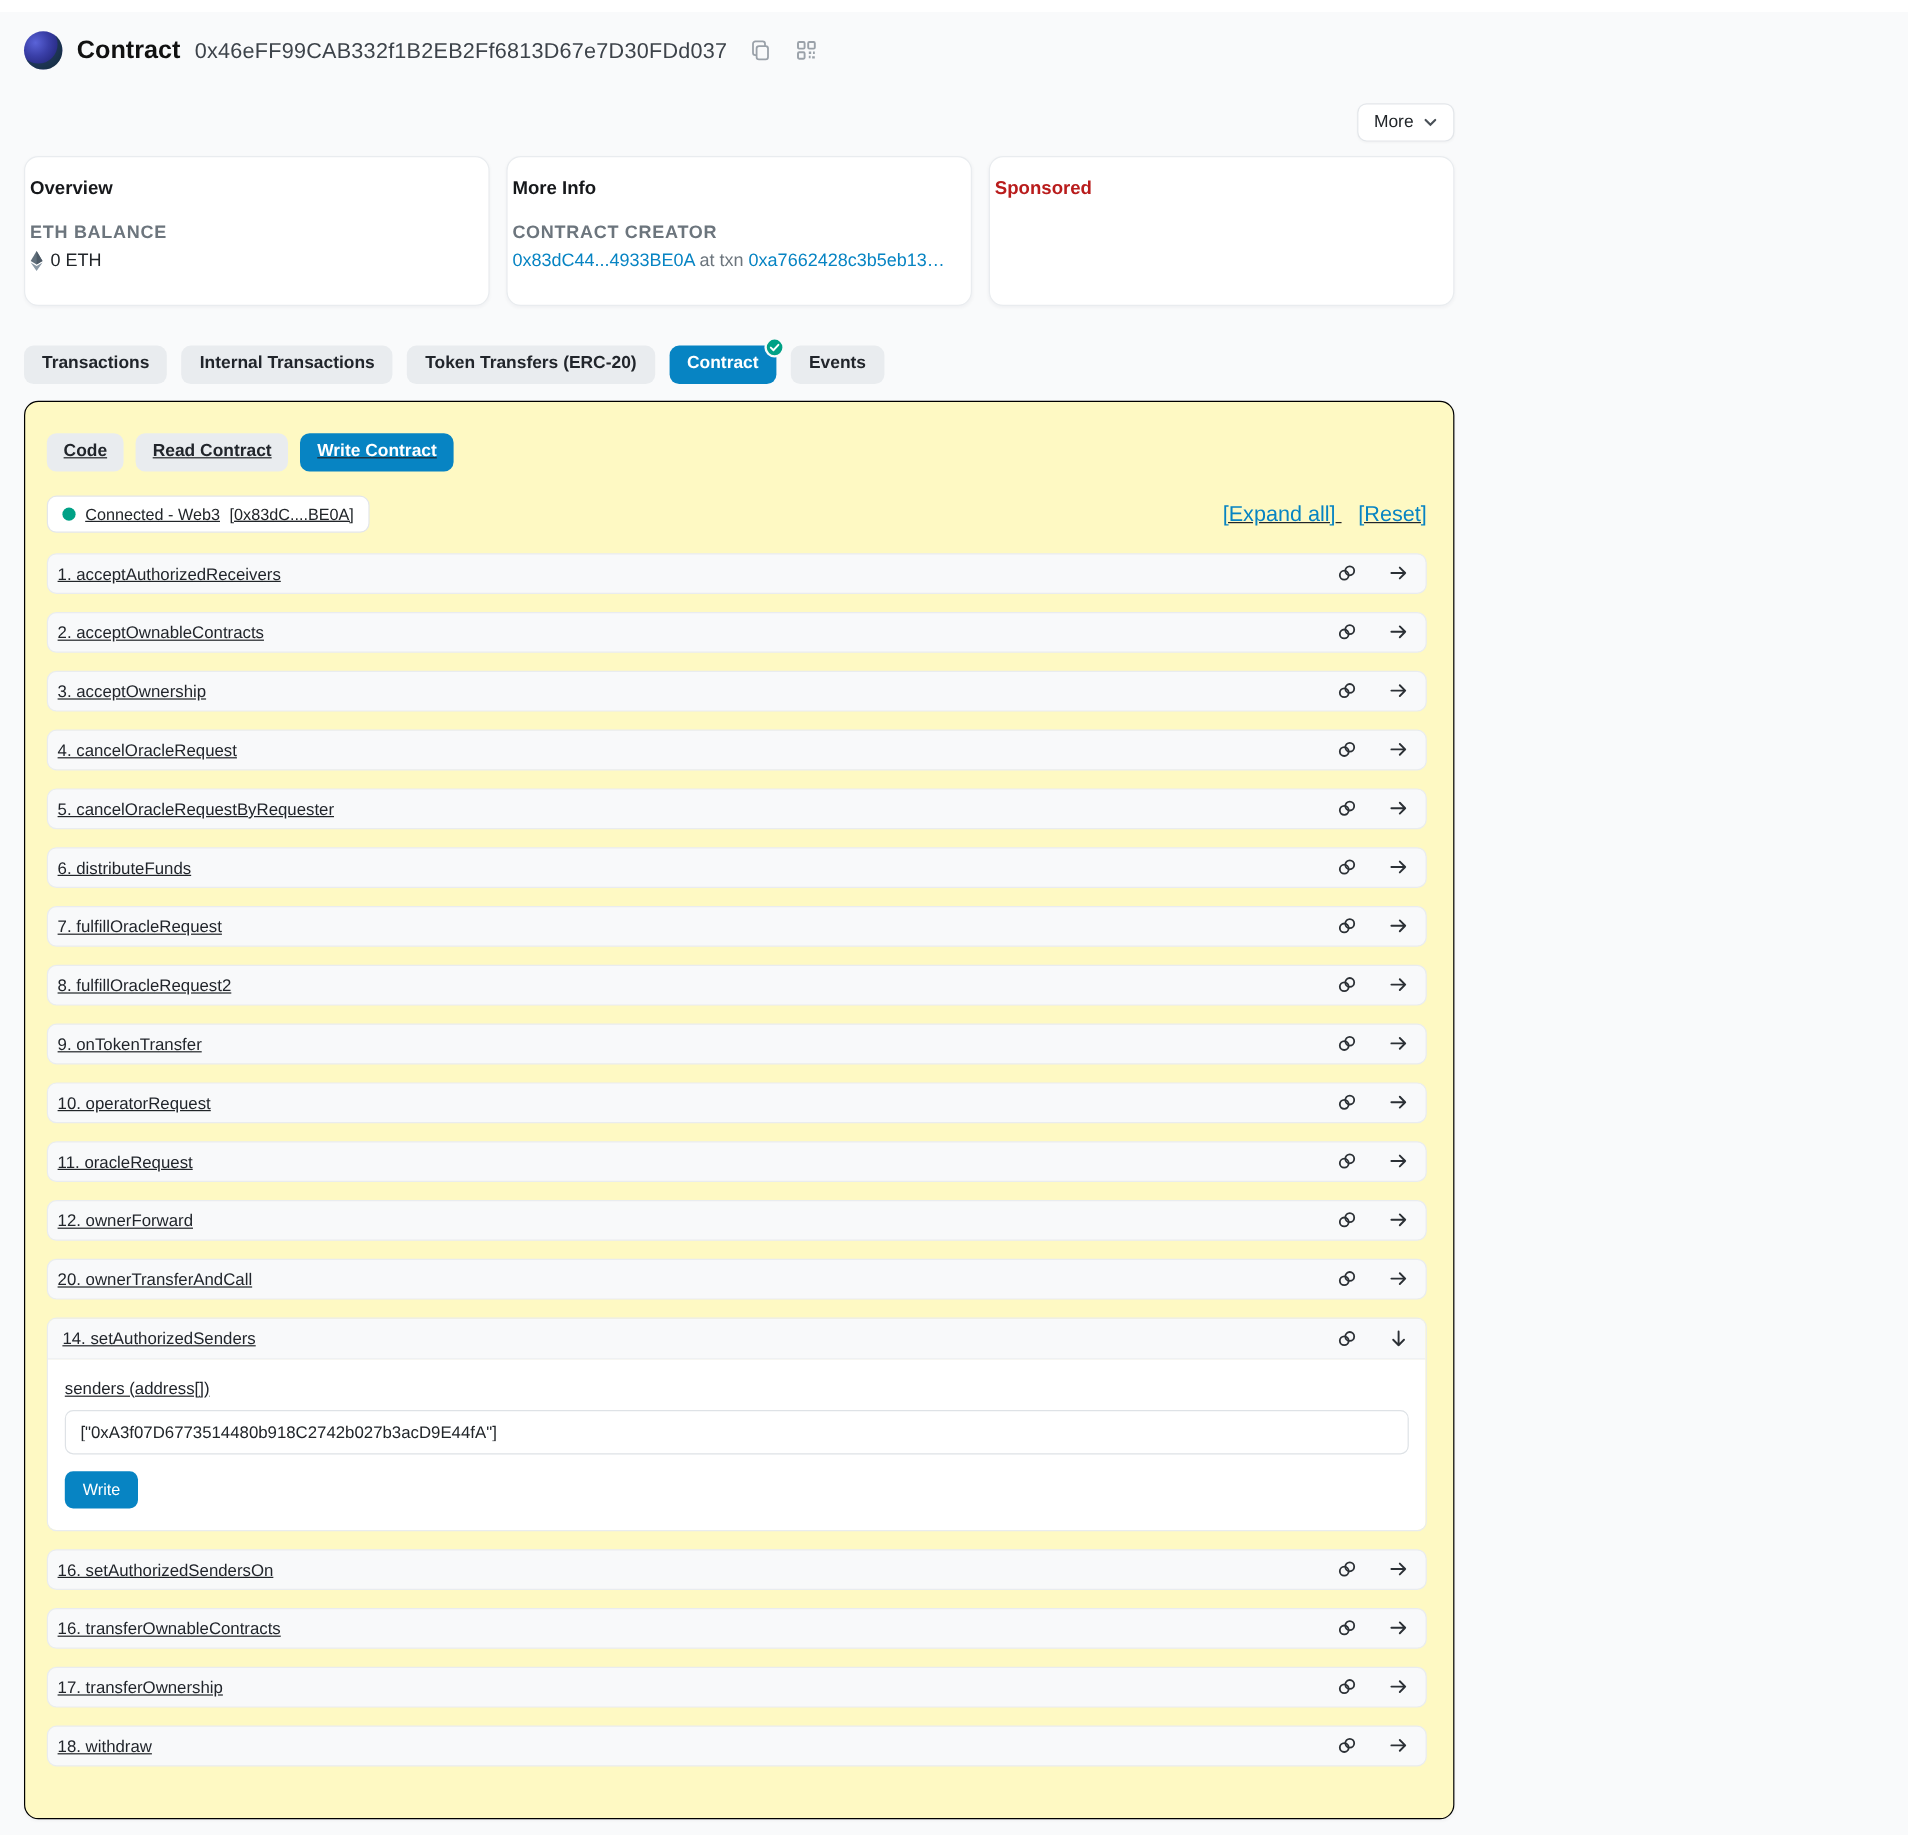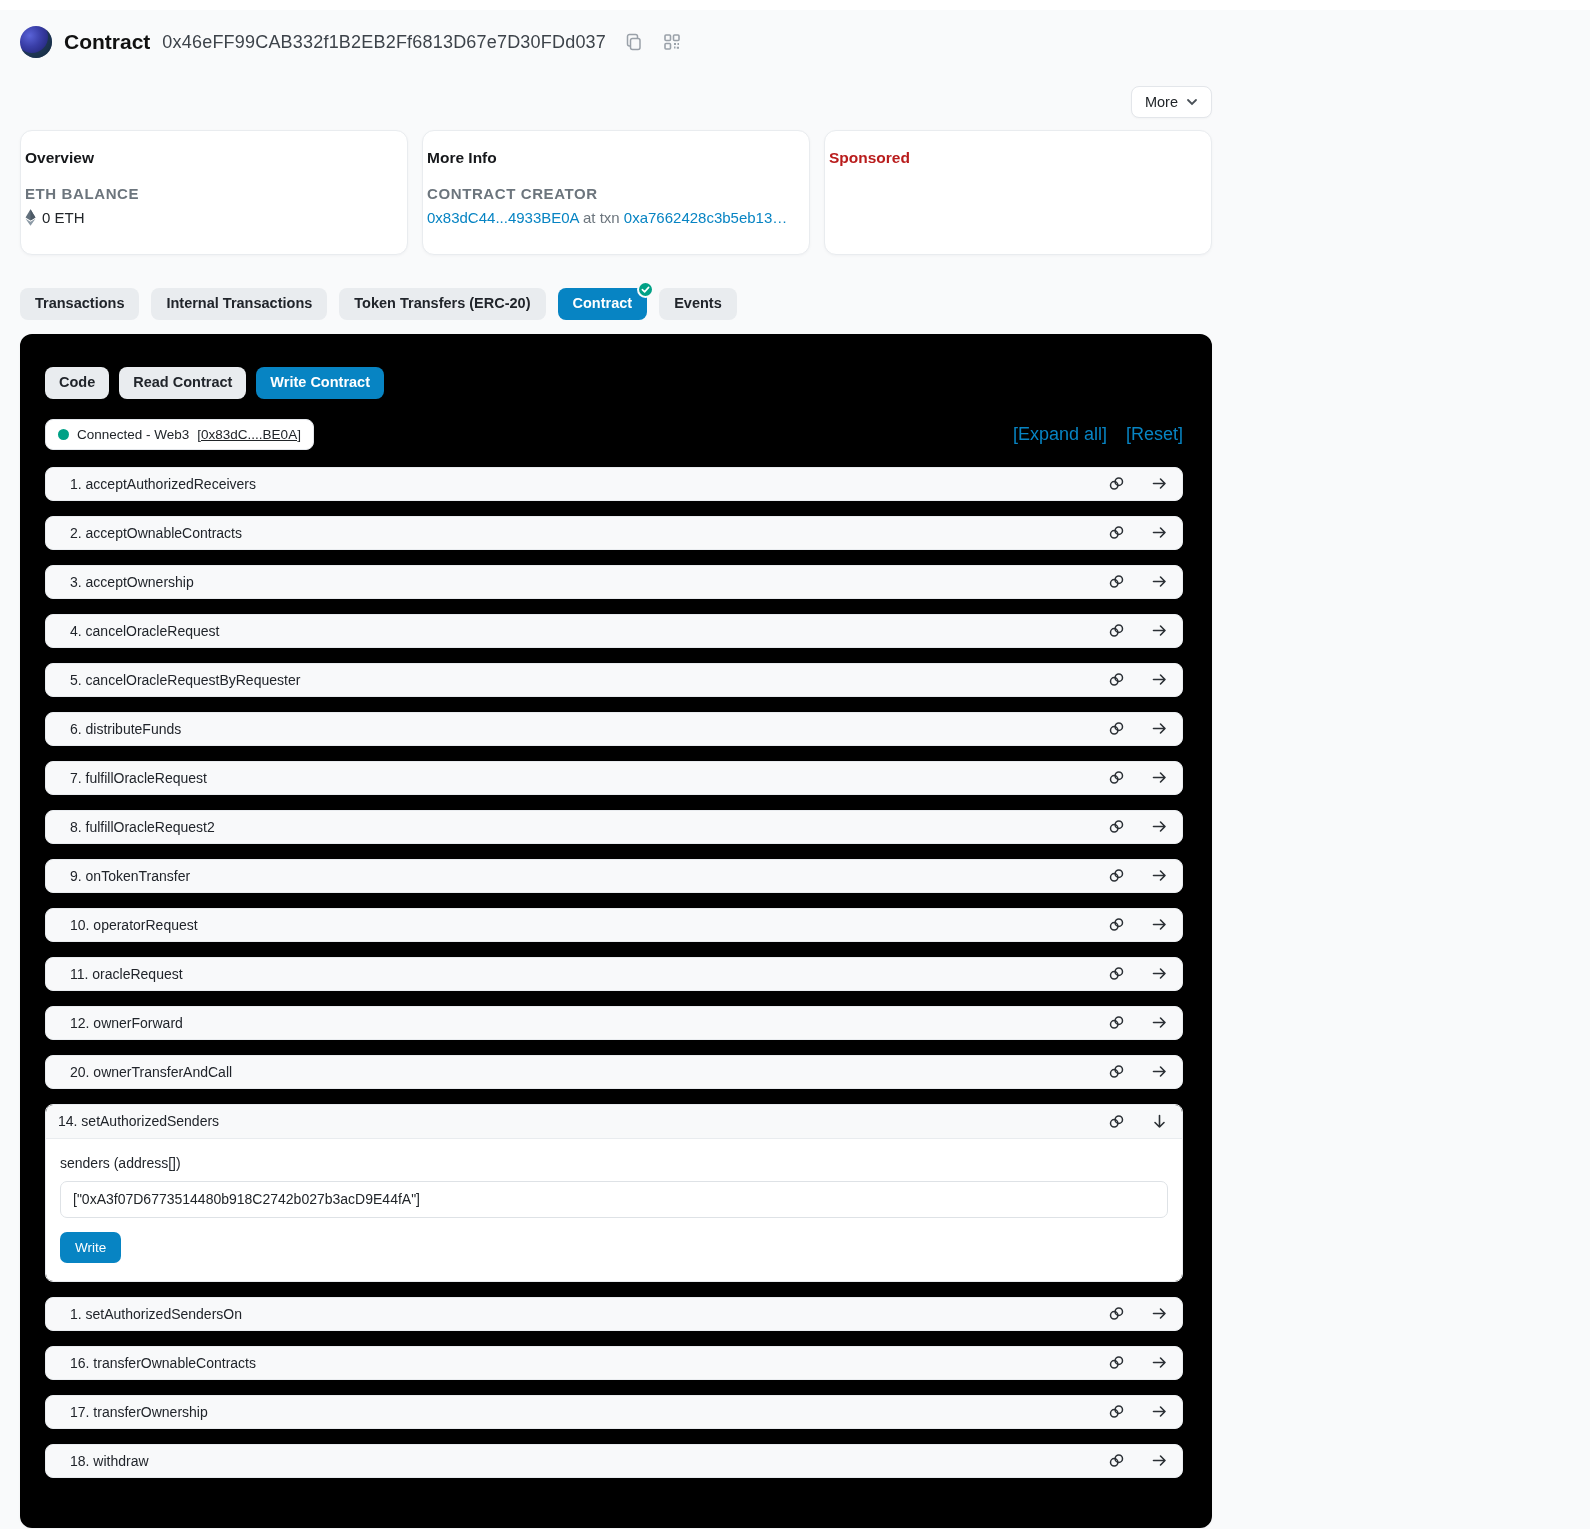--- a/index.html
+++ b/index.html
@@ -41,36 +41,36 @@
   
   .tabs { display:flex; gap:12px; margin:33px 0 14px 0; }
   .pill { position:relative; background:#e9ecef; border-radius:8px; padding:8px 15px; font-size:14.5px;
     font-weight:600; color:#21252b; cursor:pointer; white-space:nowrap; line-height:1.1; }
   .pill.active { background:#0784c3; color:#fff; }
   .tab-badge { position:absolute; top:-7px; right:-7px; width:17px; height:17px; border-radius:50%;
     background:#00a186; border:2px solid #f9fafb; display:flex; align-items:center; justify-content:center; }
   .tab-badge svg { width:9px; height:9px; color:#fff; }
 
   
-  .panel { background:#000000; border:7px solid #000000; border-radius:12px; padding:26px 22px 28px 18px;
-    box-shadow:0 1px 3px rgba(16,24,40,.04); margin-bottom:20px; }
+  .panel { background:#fef9c3; border:1px solid #000000; border-radius:12px; padding:26px 22px 28px 18px;
+    box-shadow:0 1px 3px rgba(16,24,40,.04); margin-bottom:20px;text-decoration:underline; }
   .subtabs { display:flex; gap:10px; margin-bottom:20px; }
   .subtabs .pill { padding:8px 14px; }
 
   .conn-row { display:flex; justify-content:space-between; align-items:center; margin-bottom:17px; }
   .conn-badge { display:inline-flex; align-items:center; gap:8px; border:1px solid #e3e6ea; border-radius:8px;
     padding:7px 12px; font-size:13.5px; color:#212529; background:#fff; }
   .conn-dot { width:11px; height:11px; border-radius:50%; background:#00a186; }
   .conn-addr { color:#212529; text-decoration:underline; cursor:pointer; }
   .panel-actions { font-size:18px; }
   .panel-actions a { margin-left:14px; }
 
   
   .fn-row { display:flex; align-items:center; justify-content:space-between; height:34px; background:#f8f9fa;
-    border:1px solid #e9ecef; border-radius:8px; padding:0 14px 0 24px; margin-bottom:15px; cursor:pointer; }
+    border:1px solid #e9ecef; border-radius:8px; padding:0 14px 0 8px; margin-bottom:15px; cursor:pointer; }
   .fn-label { font-size:14px; color:#21252b; }
   .fn-icons { display:flex; align-items:center; gap:26px; }
   .fn-icons .ic { width:17px; height:17px; color:#2b3035; display:block; cursor:pointer; }
   .fn-icons .ic svg { width:17px; height:17px; display:block; }
 
   .fn-expanded { border:1px solid #e9ecef; border-radius:8px; margin-bottom:15px; overflow:hidden; }
   .fn-expanded .fn-head { display:flex; align-items:center; justify-content:space-between; height:34px;
     background:#f8f9fa; border-bottom:1px solid #e9ecef; padding:0 14px 0 12px; cursor:pointer; }
   .fn-body { background:#fff; padding:16px 14px 18px 14px; }
   .fn-param-label { font-size:14px; color:#21252b; margin-bottom:10px; }
@@ -421,21 +421,21 @@
       </span>
     </div>
     <div class="fn-body">
       <div class="fn-param-label">senders (address[])</div>
       <input class="fn-input" type="text" value="[&quot;0xA3f07D6773514480b918C2742b027b3acD9E44fA&quot;]" style="">
       <button class="write-btn">Write</button>
     </div>
   </div>
 
   <div class="fn-row">
-    <span class="fn-label">1. setAuthorizedSendersOn</span>
+    <span class="fn-label">16. setAuthorizedSendersOn</span>
     <span class="fn-icons">
       <span class="ic">
         <svg viewBox="0 0 17 17" fill="none" stroke="currentColor" stroke-width="1.5">
           <circle cx="6.2" cy="10.3" r="3.7"></circle>
                 <circle cx="10.8" cy="6.7" r="3.7"></circle>
         </svg>
       </span>
       <span class="ic">
         <svg viewBox="0 0 17 17" fill="none" stroke="currentColor" stroke-width="1.6" stroke-linecap="round" stroke-linejoin="round">
           <path d="M2.5 8.5 H14 M9.5 4 L14 8.5 L9.5 13"></path>

